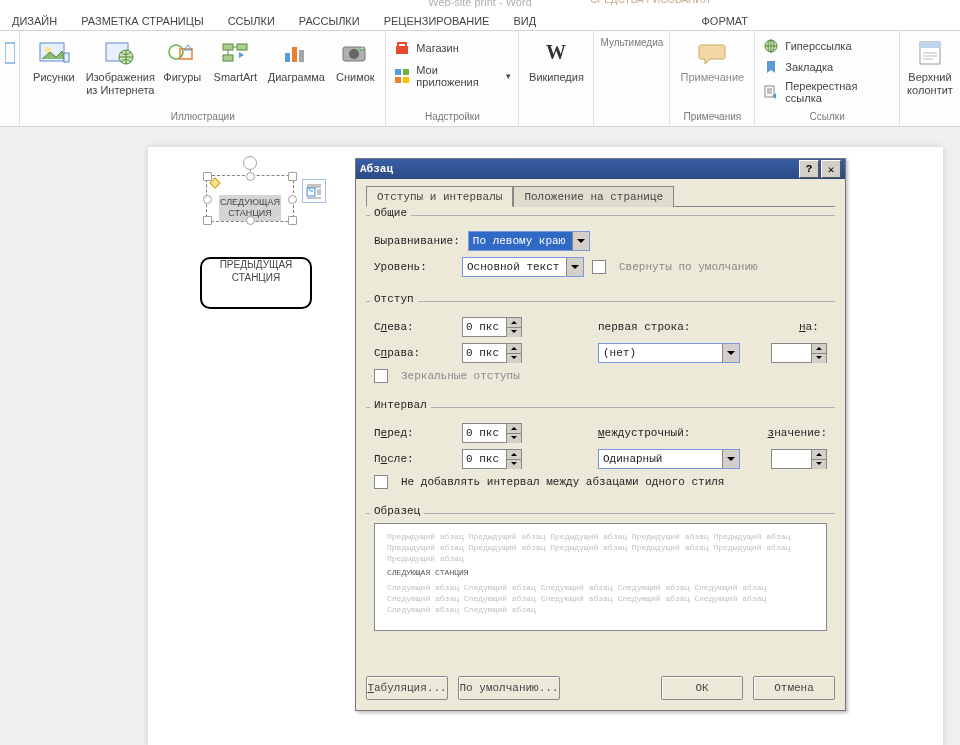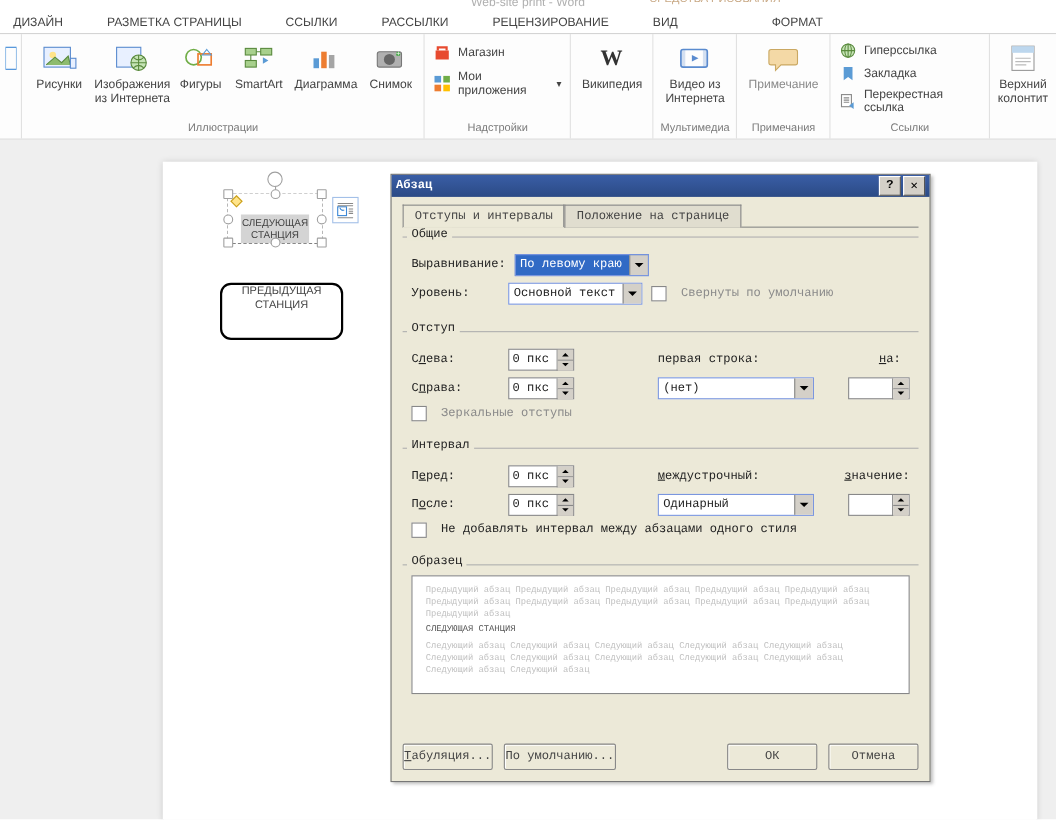--- a/index.html
+++ b/index.html
@@ -1,19 +1,19 @@
 <!DOCTYPE html>
 <html><head>
 <meta charset="utf-8">
 <style>
 html,body{margin:0;padding:0;font-family:"Segoe UI",Tahoma,sans-serif;font-size:11px;color:#444;background:#fff;overflow:hidden}
 .window{width:960px;height:745px;position:relative;background:#fff}
 .title-area{height:10px;color:#b0b0b0;font-size:11px;text-align:center;padding-top:0}
 .title-area span{position:relative;top:-4px}
-.tabs{display:flex;gap:16px;padding:0 0 0 0;height:20px;align-items:flex-end;font-size:11px}
+.tabs{display:flex;gap:0;padding:0 0 0 0;height:20px;align-items:flex-end;font-size:11px}
 .tabs .tab{padding:3px 12px 3px 12px;color:#444;cursor:default;text-transform:uppercase}
 .tabs .tool-ctx{position:absolute;right:245px;top:-6px;color:#c8a884;font-size:10px;text-align:center;width:130px;text-transform:uppercase}
 .tabs .fmt{color:#444}
 .ribbon{border-top:1px solid #d4d4d4;border-bottom:1px solid #d4d4d4;background:#fdfdfd;height:95px;display:flex}
 .rgroup{border-right:1px solid #e1e1e1;padding:4px 6px 0 6px;display:flex;flex-direction:column;align-items:center;justify-content:space-between;color:#666}
 .rgroup .glabel{font-size:10px;color:#7a7a7a;padding:2px 0 4px 0;text-align:center;width:100%}
 .rrow{display:flex;gap:4px;align-items:flex-start}
 .bigbtn{display:flex;flex-direction:column;align-items:center;width:55px;text-align:center;gap:2px;padding-top:2px;color:#444;line-height:1.15}
 .bigbtn .ico{width:32px;height:32px;display:flex;align-items:center;justify-content:center}
 .smallbtn{display:flex;align-items:center;gap:6px;color:#444;padding:1px 2px}
@@ -200,32 +200,20 @@
             <svg width="28" height="28" viewBox="0 0 28 28">
               <text x="14" y="20" font-family="Georgia,serif" font-size="20" text-anchor="middle" fill="#333" font-weight="bold">W</text>
             </svg>
           </div>
       <span>Википедия</span>
     </div>
     <div class="glabel"></div>
   </div>
 
   <div class="rgroup">
-    <div class="bigbtn" style="width:60px">
-      <div class="ico">
-            <svg width="32" height="28" viewBox="0 0 32 28">
-              <rect x="3" y="6" width="24" height="16" rx="2" fill="none" stroke="#5a8bcf" stroke-width="1.5"></rect>
-              <rect x="3" y="6" width="4" height="16" fill="#5a8bcf" opacity=".25"></rect>
-              <rect x="23" y="6" width="4" height="16" fill="#5a8bcf" opacity=".25"></rect>
-              <path d="M13 11l6 3-6 3z" fill="#5a8bcf"></path>
-            </svg>
-          </div>
-      <span style="white-space:pre-line">Видео из
-Интернета</span>
-    </div>
     <div class="glabel">Мультимедиа</div>
   </div>
 
   <div class="rgroup">
     <div class="bigbtn disabled" style="width:72px">
       <div class="ico">
             <svg width="32" height="28" viewBox="0 0 32 28">
               <path d="M5 6h22a2 2 0 0 1 2 2v10a2 2 0 0 1-2 2H14l-5 5v-5H5a2 2 0 0 1-2-2V8a2 2 0 0 1 2-2z" fill="#f4d9a6" stroke="#caa862"></path>
             </svg>
           </div>

